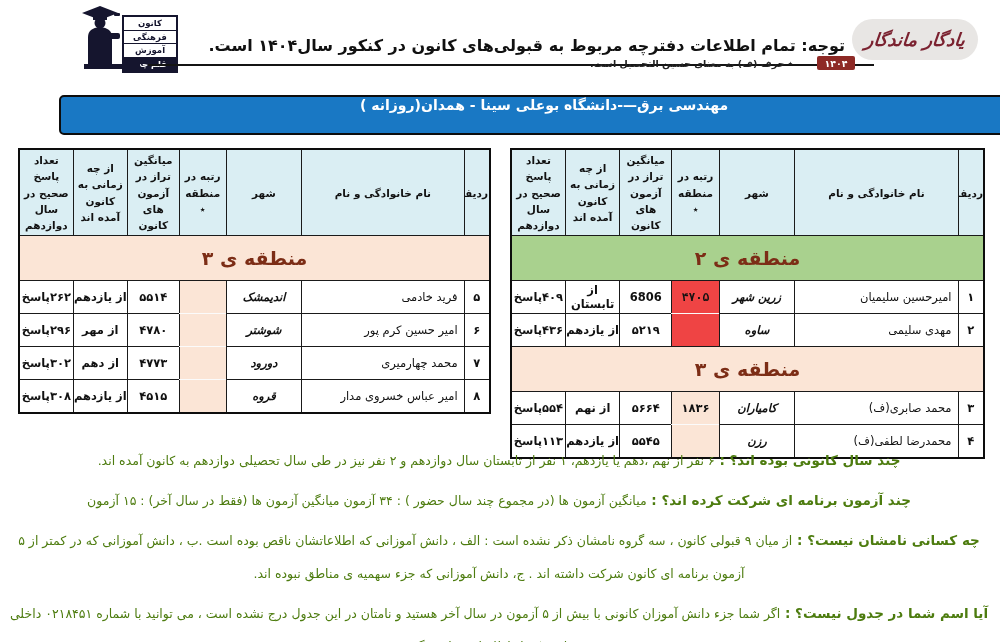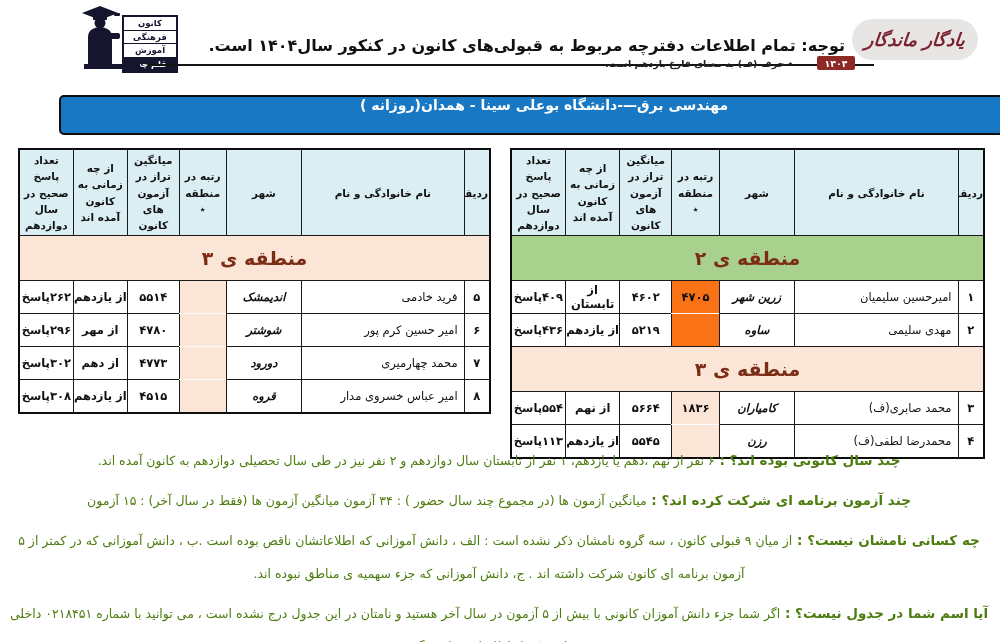--- a/index.html
+++ b/index.html
@@ -45,21 +45,21 @@
                padding:2px 1px; line-height:1.55; }
   .ktable tr.band td { height:25px; text-align:center; font-weight:800; font-size:19px; color:#7c2d16; padding:11px; }
   .band-green td { background:#a9d18e; }
   .band-peach td { background:#fbe5d6; }
   .ktable tbody tr.datarow { height:33px; }
   .ktable td { font-size:11.5px; color:#111; text-align:center; vertical-align:middle; }
   .c-radif { font-weight:700; font-size:11.5px; }
   .c-name  { text-align:right !important; padding-right:6px; font-weight:400; font-size:12px; }
   .c-city  { font-weight:600; font-size:11.5px;font-style:italic; }
   .c-rank  { font-weight:700; font-size:12px; color:#141414; }
-  .c-rank.rank-green { background:#f97316; }
+  .c-rank.rank-green { background:#ef4444;font-family:Liberation Mono, monospace; }
   .c-rank.rank-peach { background:#fbe5d6; }
   .c-rank.rank-nt { border-top-color:#fbfbfb; }
   .c-rank.rank-nb { border-bottom-color:#fbfbfb; }
   .c-avg   { font-weight:700; font-size:12px; }
   .c-since { font-weight:600; font-size:11px; }
   .c-correct { font-weight:600; font-size:11px; }
 
   
   .notes { position:absolute; left:8px; right:10px; top:444px; direction:rtl; text-align:right; }
   .notes p { margin:0 0 7px 0; line-height:32px; color:#4d7c0f;text-align:center; }
@@ -88,21 +88,21 @@
       <span class="ln">آموزش</span>
       <span class="ln inv">قلم چی</span>
     </div>
     <div class="logo-base"></div>
   </div>
 
   <div class="hdr-line"></div>
 
   <div class="notice">
     <div class="notice-bold">توجه: تمام اطلاعات دفترچه مربوط به قبولی‌های کانون در کنکور سال۱۴۰۴ است.</div>
-    <div class="notice-small">٭ حرف (ف) به معنای فارغ یازدهم است.</div>
+    <div class="notice-small">٭ حرف (ف) به معنای حسین التحصیل است.</div>
   </div>
 
   <div class="brand">
     <span class="brand-name">یادگار ماندگار</span>
   </div>
   <div class="brand-year">۱۴۰۴</div>
 
   <div class="title-bar">
     <span>مهندسی برق—-دانشگاه بوعلی سینا - همدان(روزانه )</span>
   </div>
@@ -130,21 +130,21 @@
     </thead>
     <tbody>
         <tr class="band band-green">
           <td colspan="7">منطقه ی ۲</td>
         </tr>
         <tr class="datarow">
           <td class="c-radif">۱</td>
           <td class="c-name">امیرحسین سلیمیان</td>
           <td class="c-city">زرین شهر</td>
           <td class="c-rank rank-green rank-nb">۴۷۰۵</td>
-          <td class="c-avg">۴۶۰۲</td>
+          <td class="c-avg">6806</td>
           <td class="c-since">از تابستان</td>
           <td class="c-correct">۴۰۹پاسخ</td>
         </tr>
         <tr class="datarow">
           <td class="c-radif">۲</td>
           <td class="c-name">مهدی سلیمی</td>
           <td class="c-city">ساوه</td>
           <td class="c-rank rank-green rank-nt"></td>
           <td class="c-avg">۵۲۱۹</td>
           <td class="c-since">از یازدهم</td>

